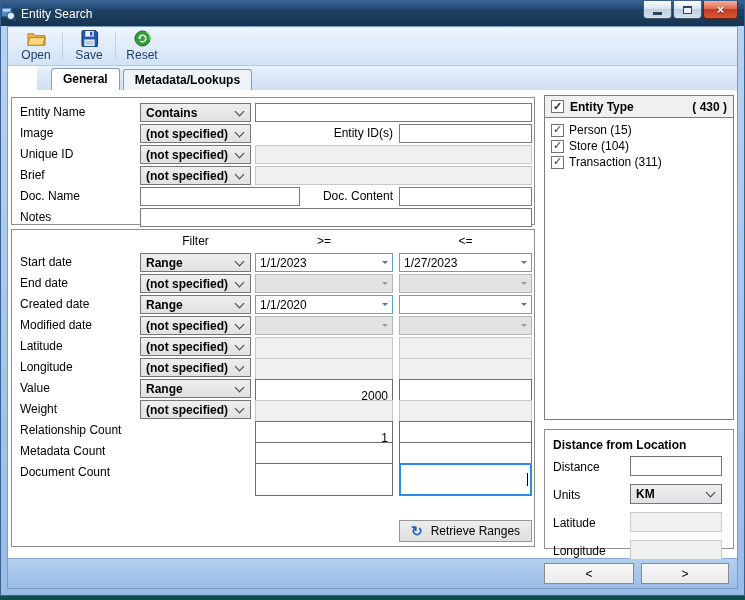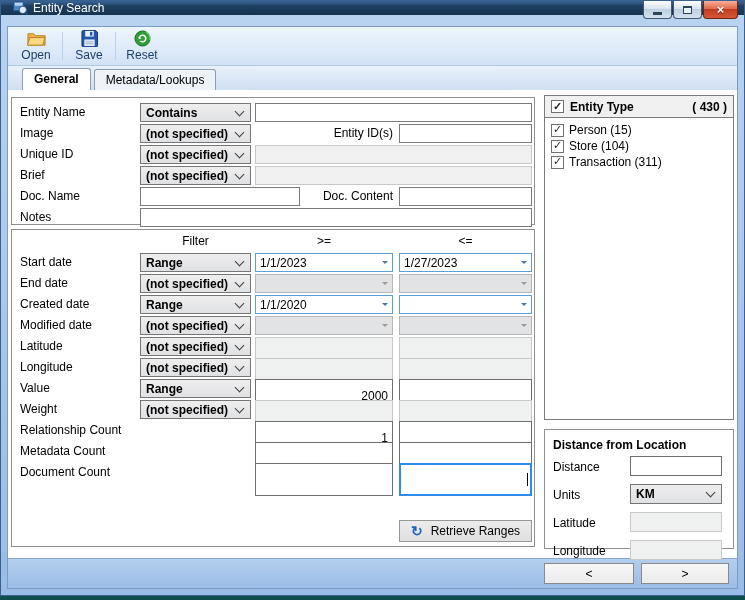--- a/index.html
+++ b/index.html
@@ -11,23 +11,23 @@
     background:#0e4f4d; 
     position:relative; overflow:hidden;
   }
   .window{
     position:absolute; top:0; left:0; width:745px; height:596px;
     background:linear-gradient(#b9d3f1,#9abce6);
     border:1px solid #39618f;
   }
   
   .titlebar{
-    position:absolute; top:0; left:0; right:0; height:14px;
+    position:absolute; top:0; left:0; right:0; height:25px;
     background:linear-gradient(#3b6391 0%,#234b74 30%,#17355376 0%),linear-gradient(#2e5680,#17344f);
-    display:flex; align-items:center; padding-left:12px; color:#fff;
+    display:flex; align-items:center; padding-left:0; color:#fff;
   }
   .title-icon{ width:15px; height:14px; margin-right:5px; flex:0 0 auto; }
   .title-text{ font-size:12px; }
   .winbtns{ position:absolute; right:6px; top:0; display:flex; gap:1px; }
   .wbtn{
     width:29px; height:18px; border:1px solid #44586e; border-top:none;
     border-radius:0 0 4px 4px;
     background:linear-gradient(#fdfeff,#d9e3f0 45%,#bccede 46%,#d3e2ef);
     display:flex; align-items:center; justify-content:center; cursor:default;
   }
@@ -54,24 +54,25 @@
   .tool-btn{
     width:48px; display:flex; flex-direction:column; align-items:center; justify-content:center;
     gap:1px; color:#1d3e6b; cursor:default; border:1px solid transparent; border-radius:3px;
   }
   .tool-btn svg{ width:19px; height:17px; }
   .tsep{ width:1px; background:#bed1e9; margin:5px 2px; }
   
   .tabstrip{
     height:24px; flex:0 0 auto; display:flex; align-items:flex-end; padding-left:14px;
     background:linear-gradient(#e9f1fb,#cfdff3);
+    margin-left:29px;
   }
   .tab{
     padding:3px 11px 3px; border:1px solid #8b9db4; border-bottom:none;
-    border-radius:3px 3px 0 0; margin-right:3px; background:#eef3fa; cursor:default;
+    border-radius:3px 3px 0 0; margin-right:3px; background:#eef3fa; cursor:default;font-weight:bold;
   }
   .tab.sel{ background:#fff; font-weight:bold; padding-bottom:4px; }
   
   .panel{ flex:1 1 auto; position:relative; background:#fff; }
   .box{ position:absolute; background:#fff; border:1px solid #8f8f8f; }
   #top-form{ left:3px; top:7px; width:524px; height:128px; padding-top:4px; }
   #filter-box{ left:3px; top:139px; width:524px; height:318px; }
   #entity-box{ left:536px; top:5px; width:190px; height:325px; border-color:#7c7c7c; }
   #distance-box{ left:536px; top:339px; width:190px; height:120px; }
   

